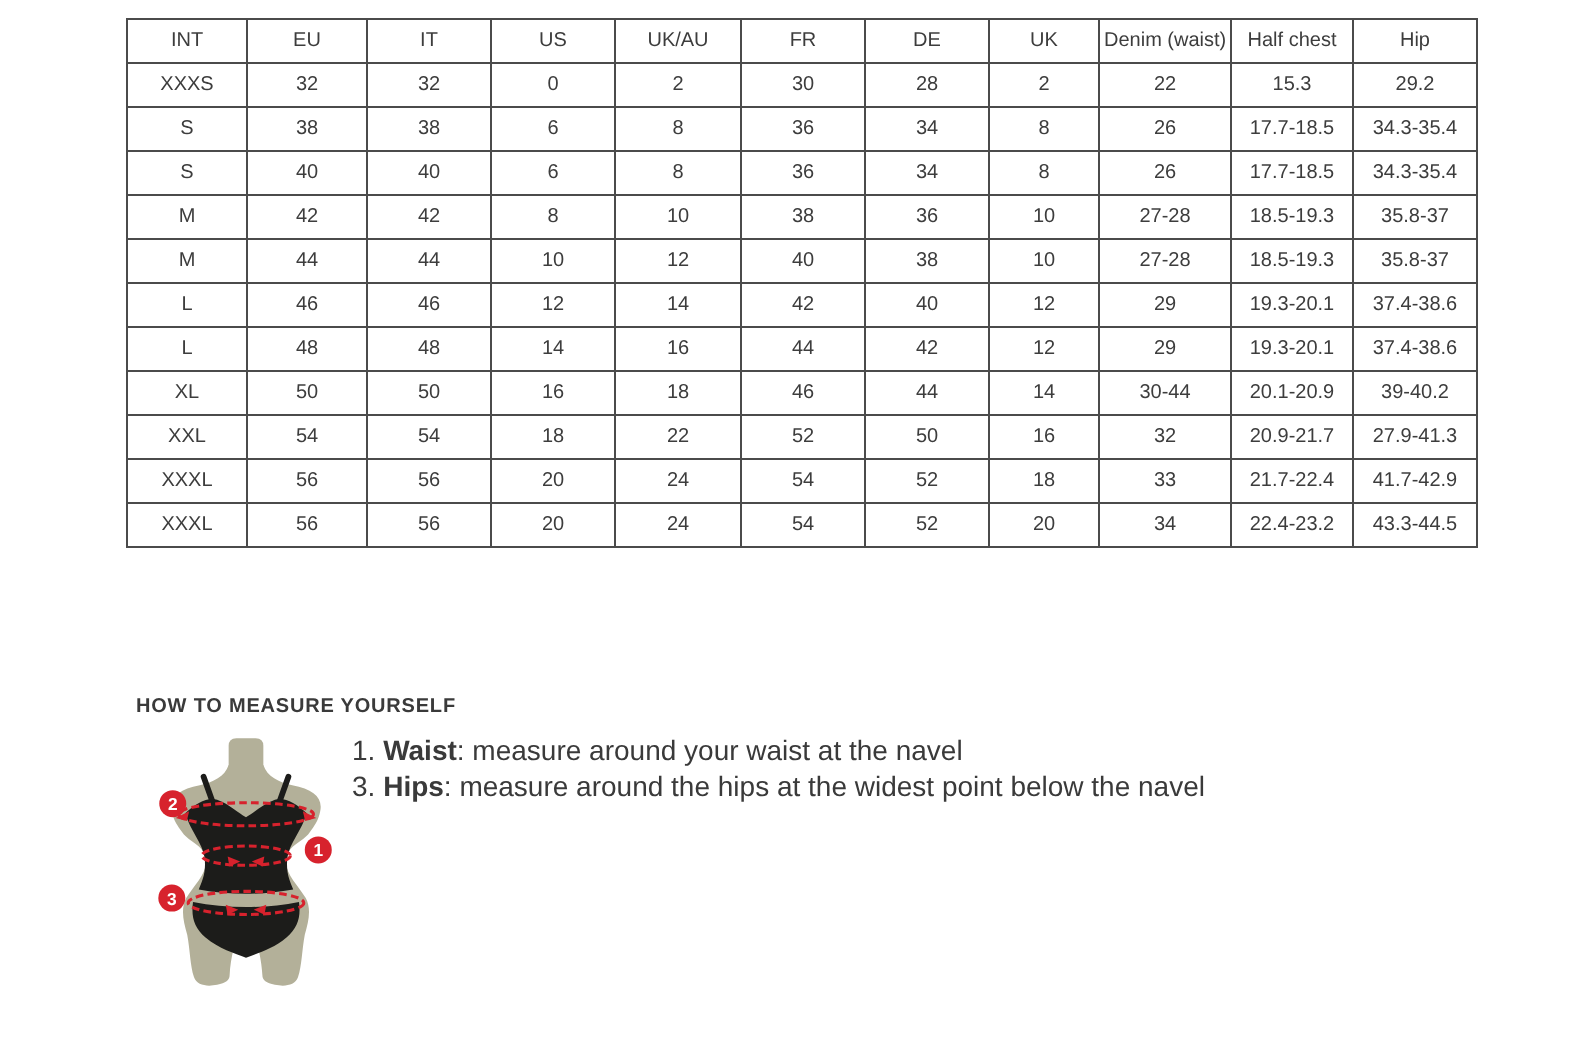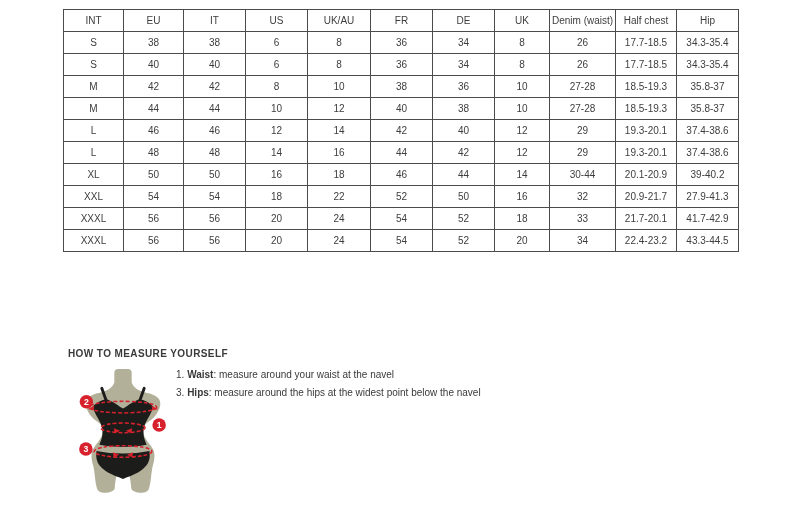--- a/index.html
+++ b/index.html
@@ -26,21 +26,21 @@
     font-size:10px;font-weight:400;line-height:1;
     white-space:nowrap;color:var(--text);
     overflow:hidden;
   }
   
   .measure-heading{
     position:absolute;left:68px;top:348px;
     font-size:10px;font-weight:700;letter-spacing:.4px;color:#3a3a3a;
   }
   .figure-wrap{position:absolute;left:70px;top:366px;width:106px;height:142px;}
-  .steps{position:absolute;left:176px;top:366px;font-size:10px;color:#3a3a3a;}
+  .steps{position:absolute;left:176px;top:366px;font-size:14px;color:#3a3a3a;}
   .step{height:18px;line-height:18px;white-space:nowrap;}
   .step b{font-weight:700;}
   
   .skin{fill:var(--skin);}
   .garment-fill{fill:var(--garment);}
   .garment-stroke{stroke:var(--garment);stroke-width:3;fill:none;stroke-linecap:round;}
   .tape{stroke:var(--red);fill:none;stroke-width:1.6;stroke-dasharray:4 2.2;}
   .arrow{fill:var(--red);}
   .badge{fill:var(--red);}
   .badge-num{
@@ -75,20 +75,33 @@
         <th>FR</th>
         <th>DE</th>
         <th>UK</th>
         <th>Denim (waist)</th>
         <th>Half chest</th>
         <th>Hip</th>
       </tr>
     </thead>
     <tbody>
       <tr>
+        <td>XXXS</td>
+        <td>32</td>
+        <td>32</td>
+        <td>0</td>
+        <td>2</td>
+        <td>30</td>
+        <td>28</td>
+        <td>2</td>
+        <td>22</td>
+        <td>15.3</td>
+        <td>29.2</td>
+      </tr>
+      <tr>
         <td>S</td>
         <td>38</td>
         <td>38</td>
         <td>6</td>
         <td>8</td>
         <td>36</td>
         <td>34</td>
         <td>8</td>
         <td>26</td>
         <td>17.7-18.5</td>
@@ -188,21 +201,21 @@
       <tr>
         <td>XXXL</td>
         <td>56</td>
         <td>56</td>
         <td>20</td>
         <td>24</td>
         <td>54</td>
         <td>52</td>
         <td>18</td>
         <td>33</td>
-        <td>21.7-20.1</td>
+        <td>21.7-22.4</td>
         <td>41.7-42.9</td>
       </tr>
       <tr>
         <td>XXXL</td>
         <td>56</td>
         <td>56</td>
         <td>20</td>
         <td>24</td>
         <td>54</td>
         <td>52</td>

